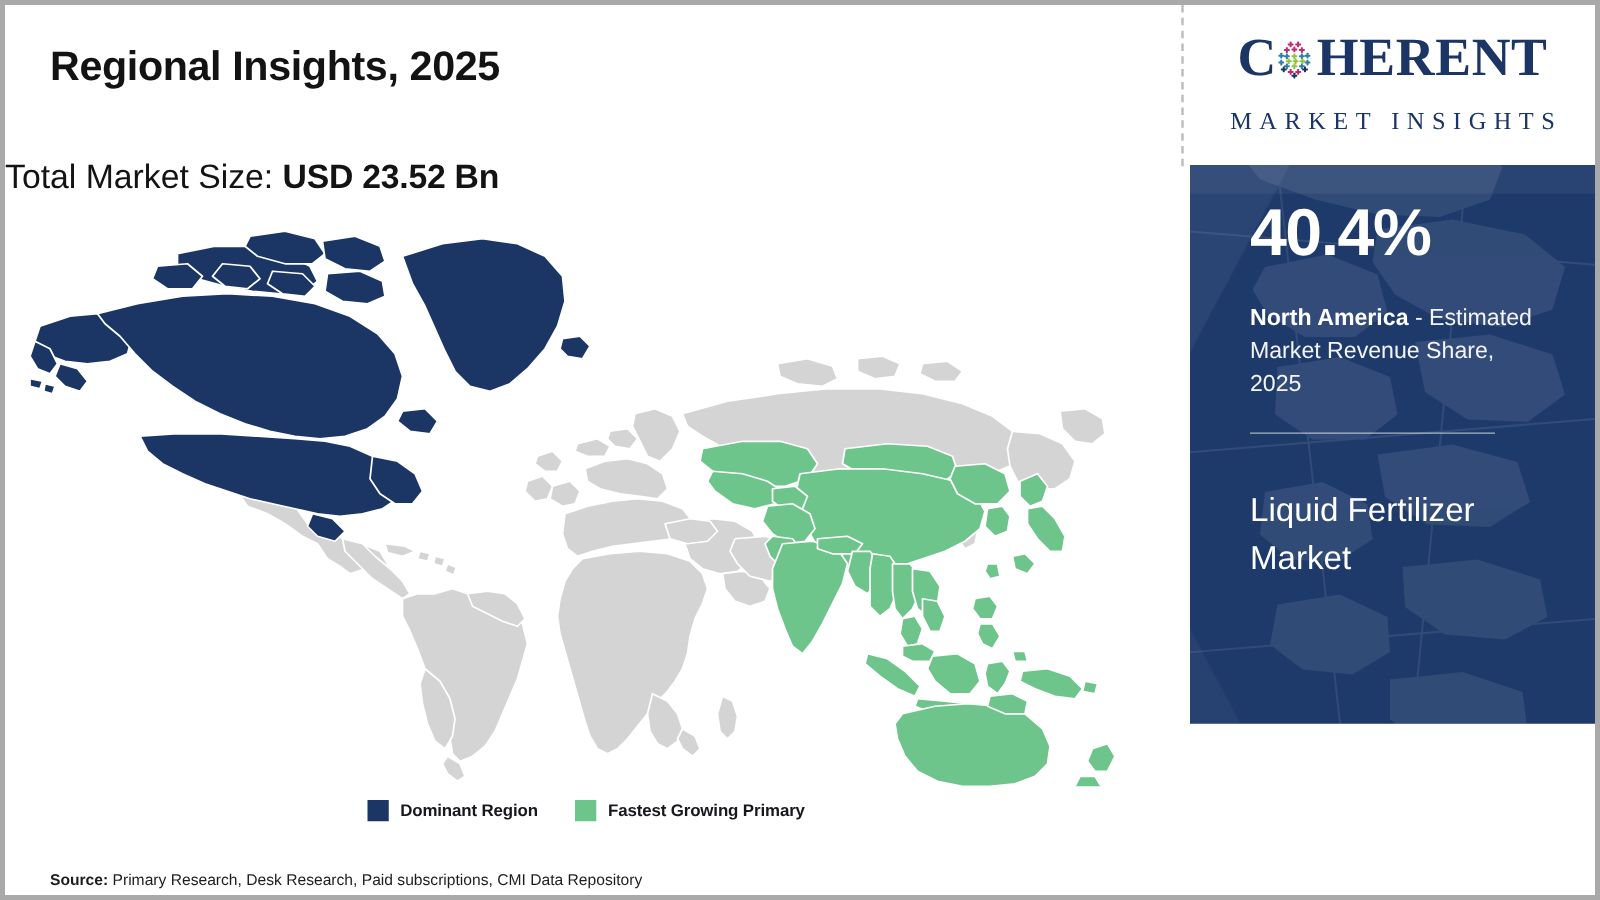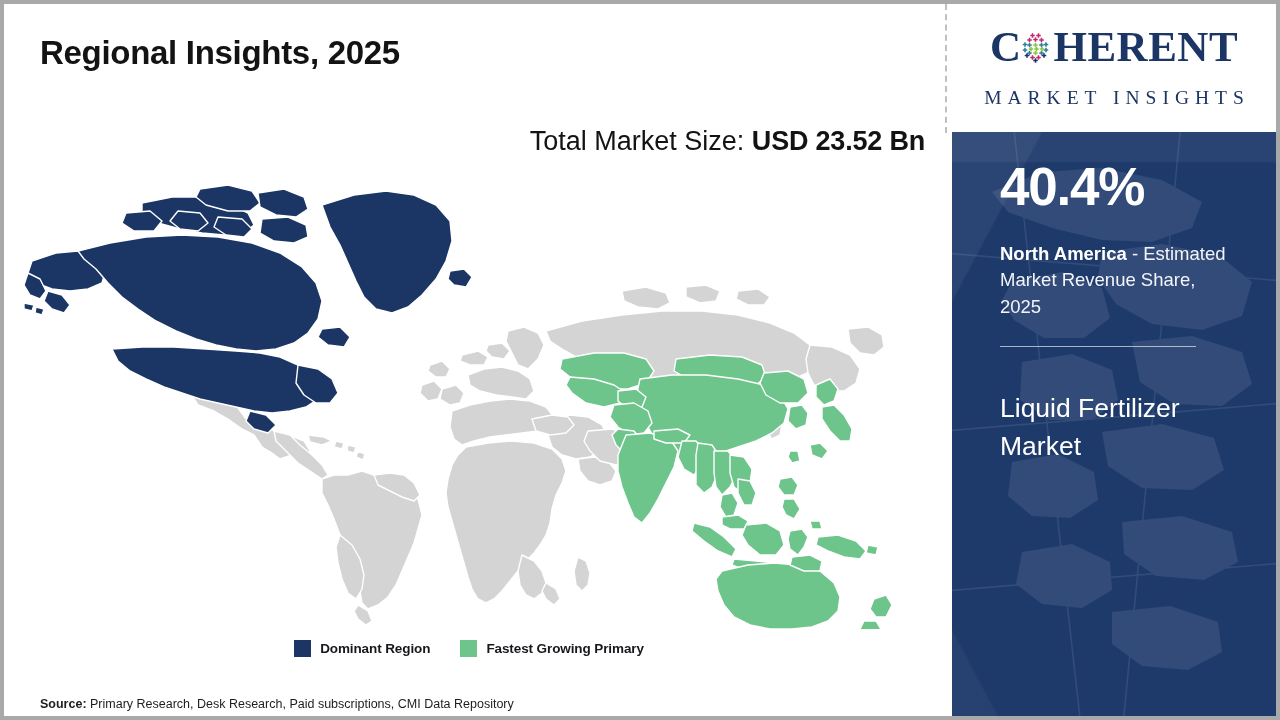--- a/index.html
+++ b/index.html
@@ -26,23 +26,23 @@
     padding-left:15px;
   }
   #page-title {
     position:absolute; left:36px; top:30px;
     font-size:33px; font-weight:bold;
     letter-spacing:-0.3px;
     color:#131313;
     white-space:nowrap;
   }
   #market-size {
-    position:absolute; left:16px; top:122px;
+    position:absolute; left:0; top:122px;
     width:905px;
-    text-align:right;
+    text-align:left;
     font-size:27px;
     color:#131313;
     white-space:nowrap;
   }
   #market-size .label { font-weight:normal; }
   #market-size .value { font-weight:bold; letter-spacing:-0.2px; }
 
   
   #map-wrap {
     position:absolute; left:18px; top:175px;
@@ -112,21 +112,21 @@
   #logo-sub {
     font-family:"Liberation Serif", serif;
     font-size:19.5px; color:#1b3564;
     letter-spacing:6.0px;
     margin-top:19px; white-space:nowrap;
     text-indent:6px;
   }
 
   #stat-panel {
     position:absolute; left:948px; top:128px;
-    width:324px; height:584px;
+    width:324px; height:447px;
     background:#1e3a6b;
     overflow:hidden;
   }
   #panel-texture {
     position:absolute; inset:0;
     opacity:0.085;
   }
   #panel-texture svg { width:100%; height:100%; display:block; }
   #panel-sheen {
     position:absolute; inset:0;

